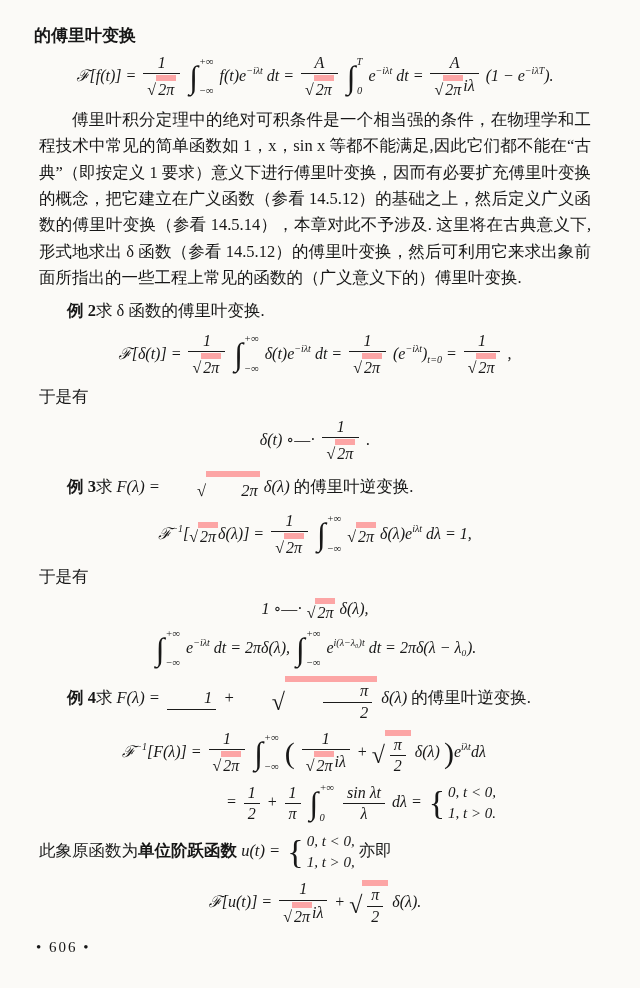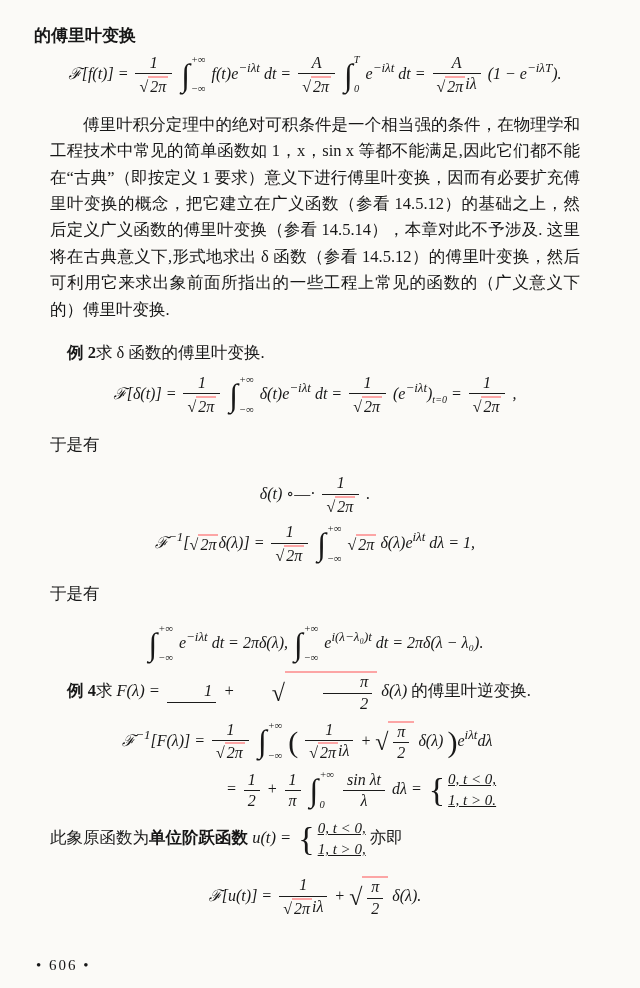--- a/index.html
+++ b/index.html
@@ -9,51 +9,51 @@
     margin:0 auto;
     background:#fbfaf7;
     box-sizing:border-box;
     padding:24px 44px 0 34px;
     font-family:"Liberation Serif","DejaVu Serif",serif;
     color:#171717;
     font-size:16px;
     overflow:hidden;
   }
   .title{font-weight:bold;font-size:17px;margin-bottom:2px;}
-  .para{font-size:16.5px;line-height:1.6;text-align:justify;margin:16px;}
+  .para{font-size:16.5px;line-height:1.6;text-align:justify;margin:5px;}
   .indent{text-indent:2em;}
   .exhead{margin:4px 0 2px;line-height:1.7;}
   .exlabel{font-weight:bold;}
   .boldseg{font-weight:bold;}
   .formula{text-align:center;margin:7px 0;font-size:16px;white-space:nowrap;}
   .fleft{text-align:left;}
   .m{font-style:italic;}
   .chs{font-style:normal;}
   
   .frac{display:inline-block;vertical-align:middle;text-align:center;margin:0 3px;line-height:1.15;}
   .frac .num{display:block;border-bottom:1px solid #1b1b1b;padding:0 4px 1px;}
   .frac .den{display:block;padding:1px 4px 0;}
   
   .sqrtv{display:inline-block;white-space:nowrap;vertical-align:middle;}
   .rsign{font-style:normal;}
   .rsign.big{font-size:24px;vertical-align:middle;}
-  .radand{display:inline-block;border-top:2px solid #fca5a5;padding:0 2px;}
+  .radand{display:inline-block;border-top:6px solid #fca5a5;padding:0 2px;}
   
   .intop{display:inline-block;vertical-align:middle;margin:0 2px;white-space:nowrap;}
   .isign{font-size:32px;font-style:normal;vertical-align:middle;line-height:1;}
   .ilims{display:inline-flex;flex-direction:column;justify-content:space-between;height:40px;vertical-align:middle;font-size:10.5px;font-style:italic;margin-left:1px;line-height:1;}
   
   .cases{display:inline-flex;align-items:center;vertical-align:middle;margin-left:3px;}
   .cbrace{font-size:34px;font-weight:400;font-style:normal;line-height:1;margin-right:3px;}
-  .crows{display:inline-block;text-align:left;font-size:15px;line-height:1.4;text-decoration:underline;}
+  .crows{display:inline-block;text-align:left;font-size:15px;line-height:1.4;}
   .crows span{display:block;}
   .bigp{font-size:30px;font-style:normal;vertical-align:middle;line-height:1;}
-  sup{font-size:13px;text-align:center;}
+  sup{font-size:10px;text-align:center;}
   sub{font-size:10px;}
-  .footer{position:absolute;left:36px;bottom:14px;font-size:15px;letter-spacing:2px;}
+  .footer{position:absolute;left:36px;bottom:32px;font-size:15px;letter-spacing:2px;}
 </style>
 </head>
 <body>
 
 <div class="page">
 
   <div class="title">的傅里叶变换</div>
 
   <div class="formula">
     <span class="m">ℱ[f(t)] =</span>
@@ -97,35 +97,48 @@
 
   <p class="para">于是有</p>
 
   <div class="formula">
     <span class="m">δ(t)</span>
     <span class="chs">∘—·</span>
     <span class="frac"><span class="num m">1</span><span class="den"><span class="sqrtv"><span class="rsign">√</span><span class="radand m">2π</span></span></span></span>
     <span class="m">.</span>
   </div>
 
+  <p class="para indent exhead">
+    <span class="exlabel">例 3</span><span class="chs">求</span>
+    <span class="m">F(λ) =</span>
+    <span class="sqrtv"><span class="rsign">√</span><span class="radand m">2π</span></span>
+    <span class="m">δ(λ)</span>
+    <span class="chs">的傅里叶逆变换.</span>
+  </p>
 
   <div class="formula">
     <span class="m">ℱ</span><sup class="m">−1</sup><span class="m">[</span><span class="sqrtv"><span class="rsign">√</span><span class="radand m">2π</span></span><span class="m">δ(λ)] =</span>
     <span class="frac"><span class="num m">1</span><span class="den"><span class="sqrtv"><span class="rsign">√</span><span class="radand m">2π</span></span></span></span>
     <span class="intop"><span class="isign">∫</span><span class="ilims">
           <span>+∞</span>
           <span>−∞</span>
         </span></span>
     <span class="sqrtv"><span class="rsign">√</span><span class="radand m">2π</span></span>
     <span class="m">δ(λ)e</span><sup class="m">iλt</sup>
     <span class="m">dλ = 1,</span>
   </div>
 
   <p class="para">于是有</p>
 
+  <div class="formula">
+    <span class="m">1</span>
+    <span class="chs">∘—·</span>
+    <span class="sqrtv"><span class="rsign">√</span><span class="radand m">2π</span></span>
+    <span class="m">δ(λ),</span>
+  </div>
 
 
   <div class="formula">
     <span class="intop"><span class="isign">∫</span><span class="ilims">
           <span>+∞</span>
           <span>−∞</span>
         </span></span>
     <span class="m">e</span><sup class="m">−iλt</sup>
     <span class="m">dt = 2πδ(λ),</span>
     <span class="intop"><span class="isign">∫</span><span class="ilims">

